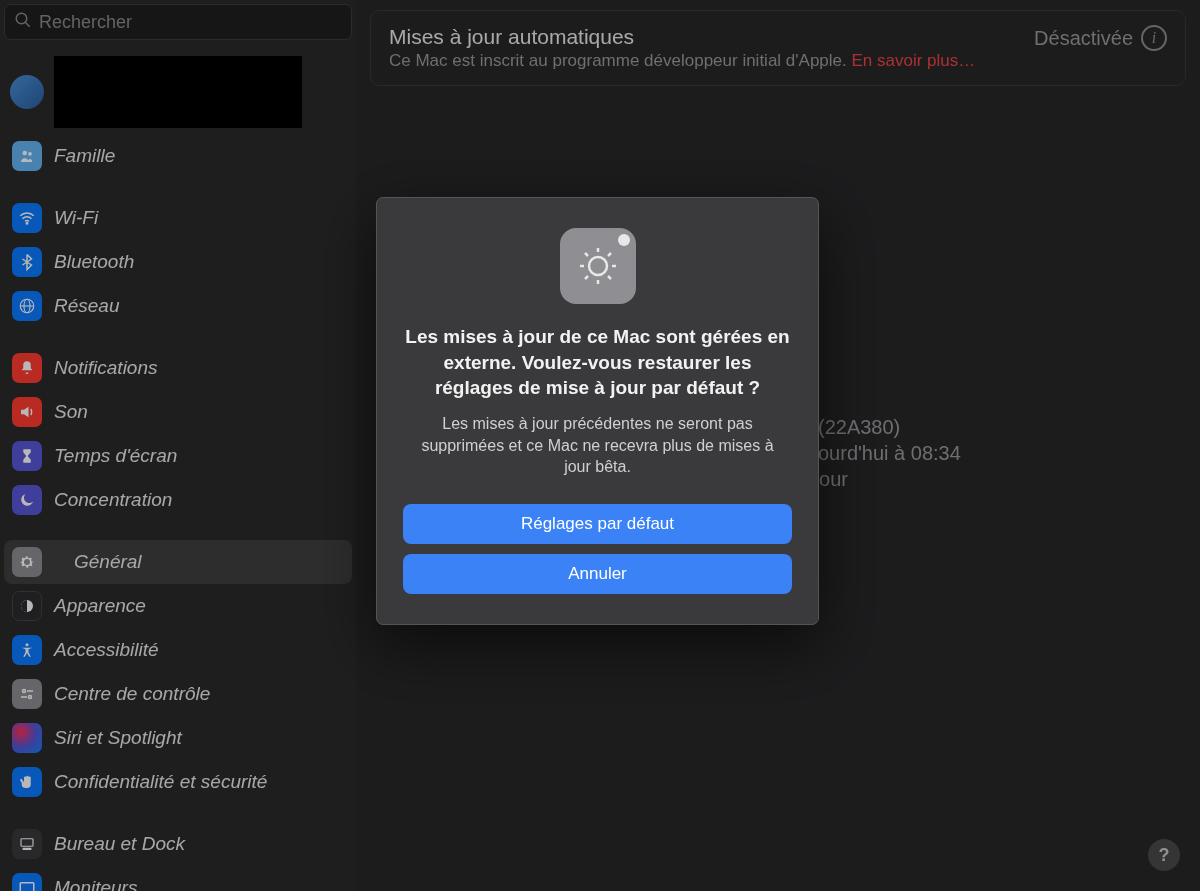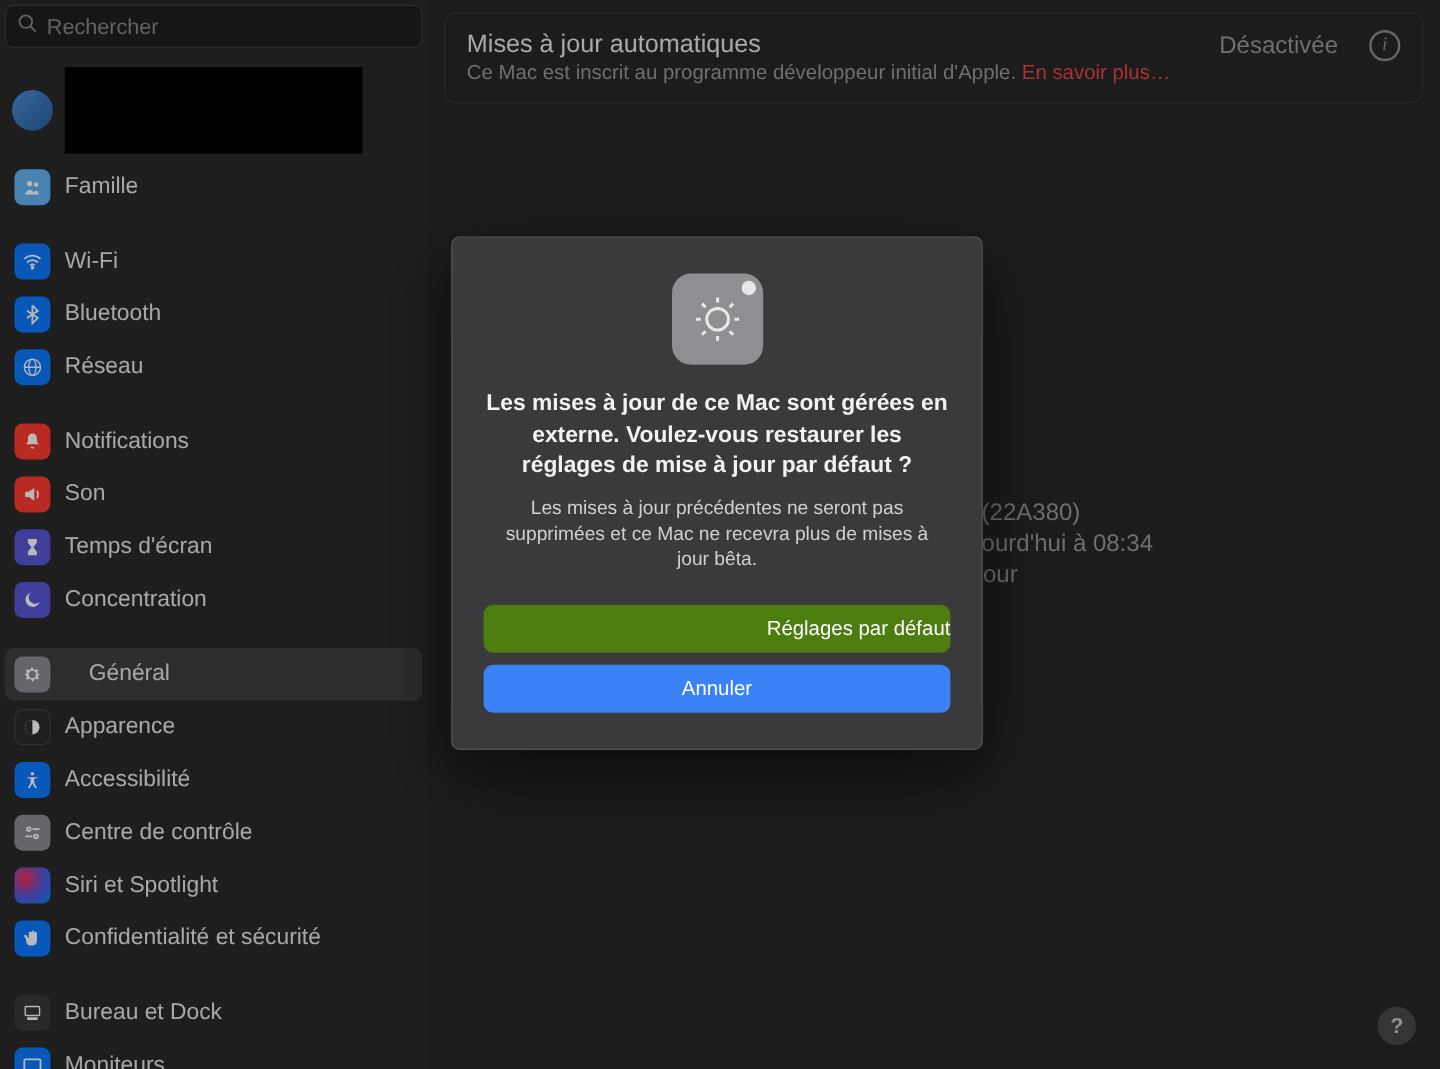--- a/index.html
+++ b/index.html
@@ -8,52 +8,52 @@
   
   .sidebar { width: 356px; height: 100%; background: #2a2a2c; padding: 4px; overflow-y: auto; }
   .search-wrap { position: relative; margin-bottom: 10px; }
   .search-wrap .sicon { position: absolute; left: 10px; top: 50%; transform: translateY(-50%); color: #8a8a8e; }
   .search-input { width: 100%; height: 36px; border-radius: 7px; background: #1f1f21; border: 1px solid #3d3d3f; color: #ddd; padding-left: 34px; font-size: 18px; outline: none; }
   .search-input::placeholder { color: #8a8a8e; }
   .account-block { display: flex; align-items: center; gap: 10px; padding: 6px; border-radius: 8px; }
   .avatar { width: 34px; height: 34px; border-radius: 50%; background: linear-gradient(135deg,#4a90d9,#2a5fa0); flex: 0 0 34px; }
   .redact { width: 248px; height: 72px; background: #000; }
   .section-gap { height: 18px; }
-  .item { display: flex; align-items: center; gap: 12px; padding: 7px 8px; border-radius: 8px; cursor: default; font-size: 19px; }
+  .item { display: flex; align-items: center; gap: 12px; padding: 7px 8px; border-radius: 8px; cursor: default; font-size: 19px; font-style: italic; }
   .item.selected { background: #3f3f41; gap: 32px; }
   .ic { width: 30px; height: 30px; border-radius: 7px; display: flex; align-items: center; justify-content: center; flex: 0 0 30px; color: #fff; font-size: 16px; }
   .ic svg { width: 18px; height: 18px; }
   .lbl { color: #e8e8e8; }
   
   .bg-blue { background:#0a7aff; } .bg-bt { background:#0a7aff; } .bg-net { background:#0a7aff; }
   .bg-red { background:#ff3b30; } .bg-purple { background:#5856d6; } .bg-indigo { background:#5856d6; }
   .bg-gray { background:#8e8e93; } .bg-dark { background:#2c2c2e; border:1px solid #444;} .bg-acc { background:#0a7aff; }
   .bg-cc { background:#8e8e93; } .bg-siri { background: radial-gradient(circle at 30% 30%, #ff2d55, #5856d6, #0a84ff); }
   .bg-hand { background:#0a7aff; } .bg-desk { background:#3a3a3c; } .bg-mon { background:#0a7aff; }
   .bg-fam { background:#64b5f6; }
   
   .main { flex: 1; height: 100%; background: #272729; position: relative; padding: 10px 14px; }
   .panel { border: 1px solid #3a3a3c; border-radius: 10px; padding: 14px 18px; display:flex; justify-content:space-between; align-items:flex-start; }
   .panel-left { max-width: 700px; }
   .panel-title { font-size: 21px; color: #eaeaea; margin-bottom: 2px; }
   .panel-sub { font-size: 17px; color: #9a9a9e; }
   .panel-sub a { color: #ef4444; text-decoration: none; cursor: pointer; }
-  .panel-right { display:flex; align-items:center; gap:26px;text-align:center; }
+  .panel-right { display:flex; align-items:center; gap:8px;text-align:center; }
   .panel-status { font-size: 20px; color: #9a9a9e; }
   .info-ic { width:26px; height:26px; border:2px solid #8e8e93; border-radius:50%; display:flex; align-items:center; justify-content:center; color:#8e8e93; font-family: Georgia, serif; font-style: italic; font-size:16px; }
   .bg-text { position:absolute; color:#9a9a9e; font-size:20px; line-height:1.5; white-space:nowrap; }
   
   .dim { position:absolute; inset:0; background: rgba(0,0,0,0.28); }
   
   .modal { position:absolute; left:376px; top:197px; width:443px; background:#3a3a3c; border:1px solid #555; border-radius:7px; padding:30px 26px 20px; box-shadow: 0 20px 60px rgba(0,0,0,0.6); text-align:center; }
   .modal-icon { width:76px; height:76px; border-radius:16px; background:#8e8e93; margin:0 auto 20px; display:flex; align-items:center; justify-content:center; position:relative; }
   .modal-title { font-size:19px; font-weight:600; color:#f2f2f2; line-height:1.35; margin-bottom:12px; }
   .modal-body { font-size:16px; color:#d0d0d2; line-height:1.35; margin-bottom:26px; padding: 0 4px; }
   .btn { display:block; width:100%; height:40px; border-radius:8px; font-size:17px; border:none; cursor:pointer; margin-bottom:10px; }
-  .btn-primary { background:#4d7c0f; color:#fff;text-align:right; }
+  .btn-primary { background:#3b82f6; color:#fff; }
   .btn-secondary { background:#3b82f6; color:#fff; }
   
   .help { position:absolute; right:20px; bottom:20px; width:32px; height:32px; border-radius:50%; background:#4a4a4c; color:#c8c8cc; display:flex; align-items:center; justify-content:center; font-size:18px; font-weight:600; }
 </style>
 </head>
 <body>
 
 <div class="app">
 
   <div class="sidebar">

